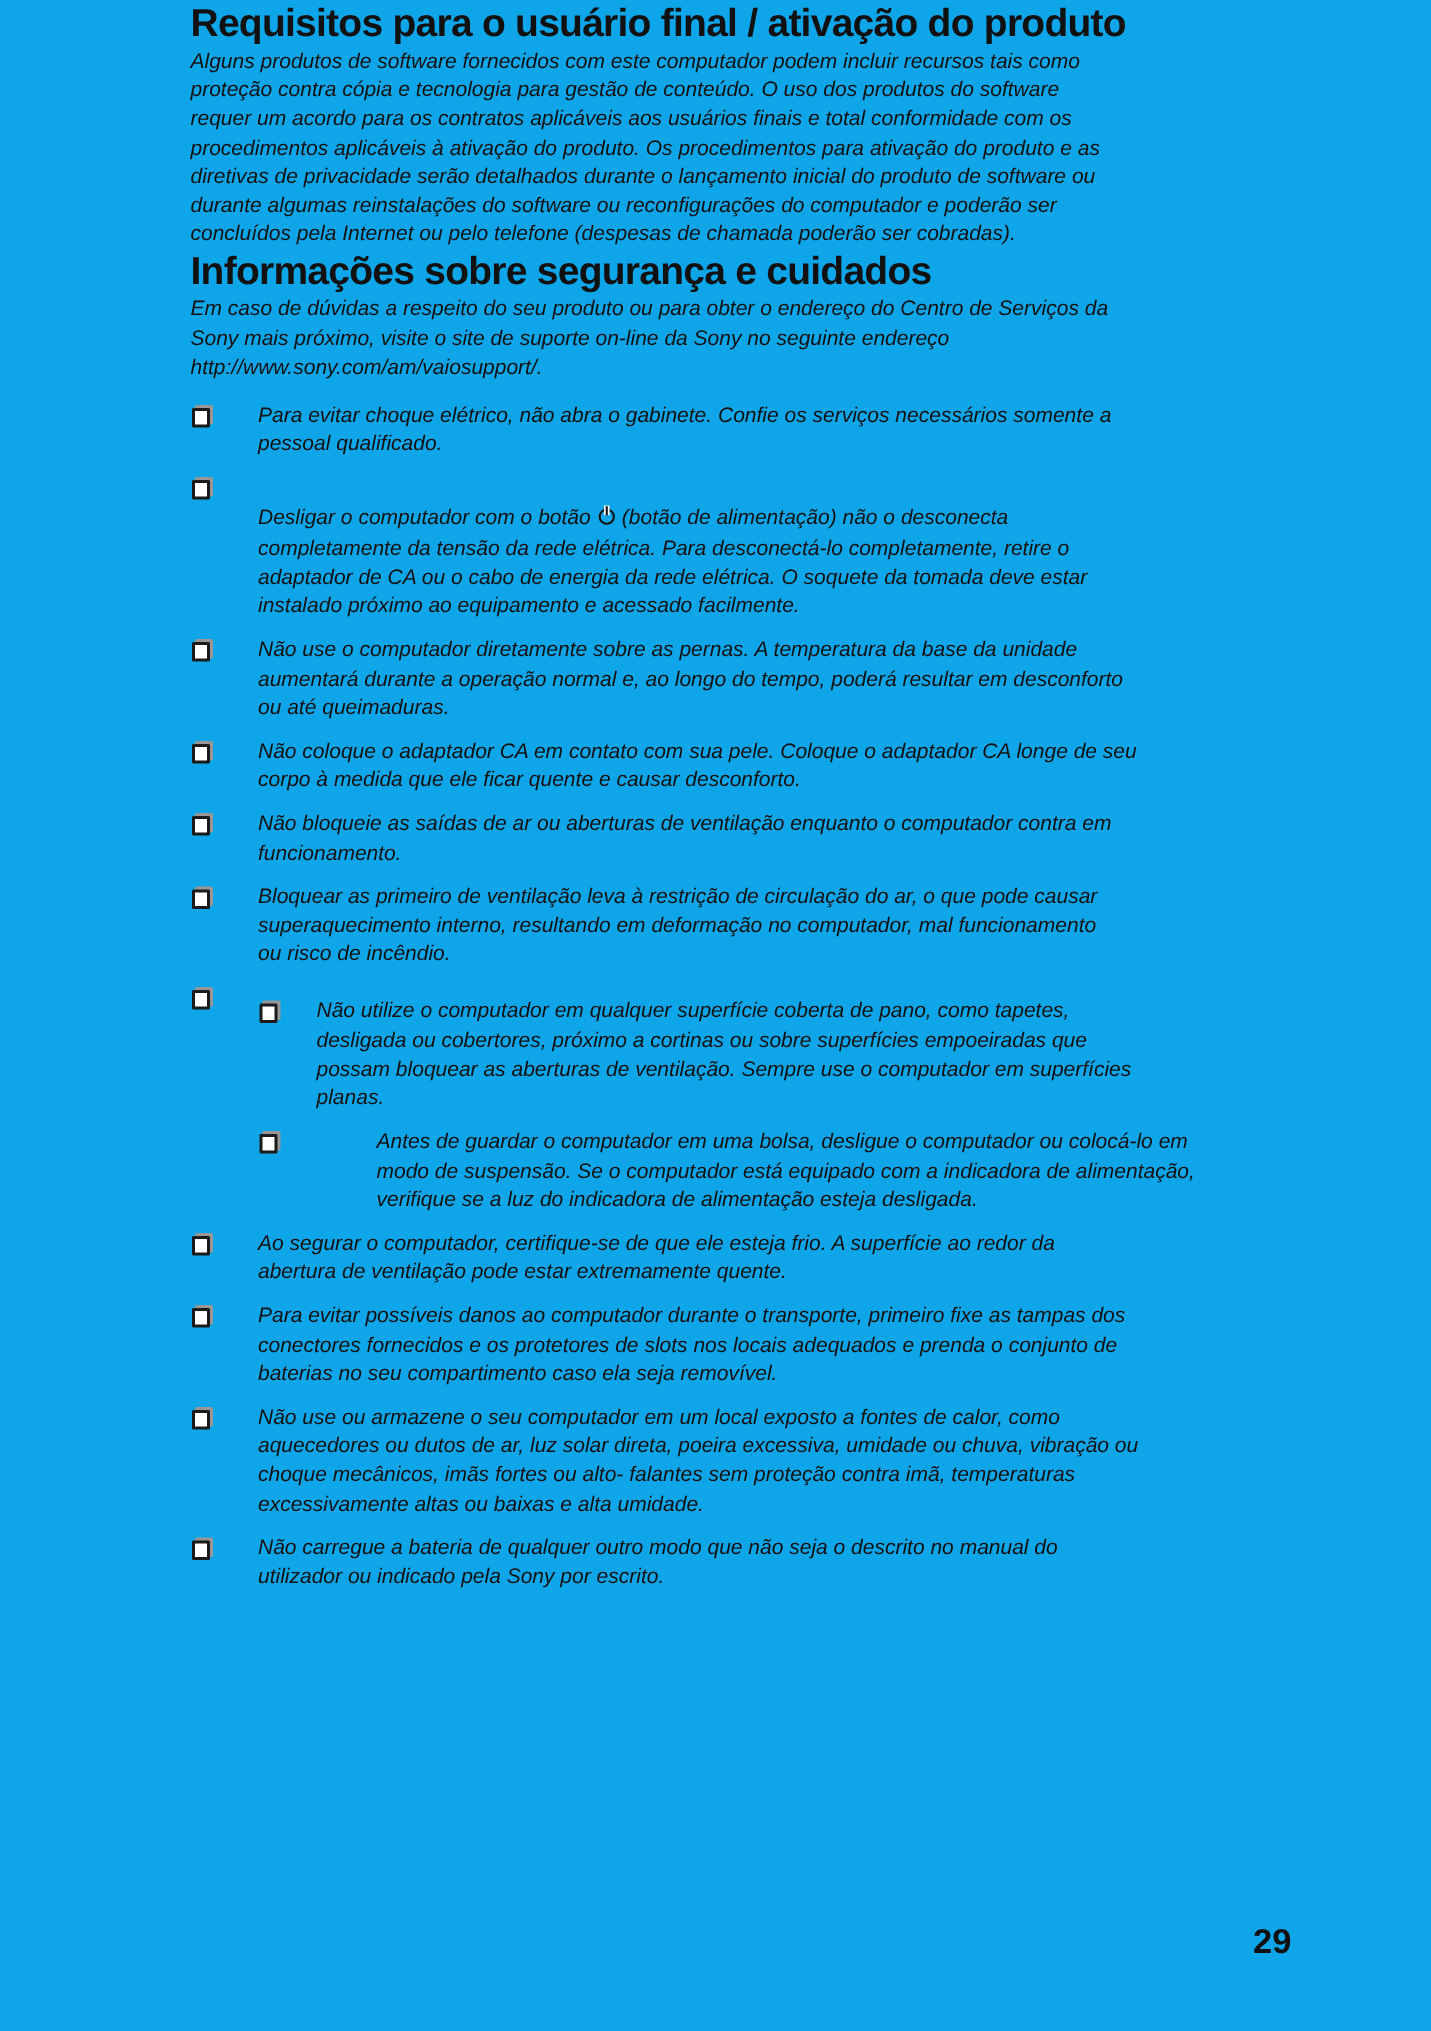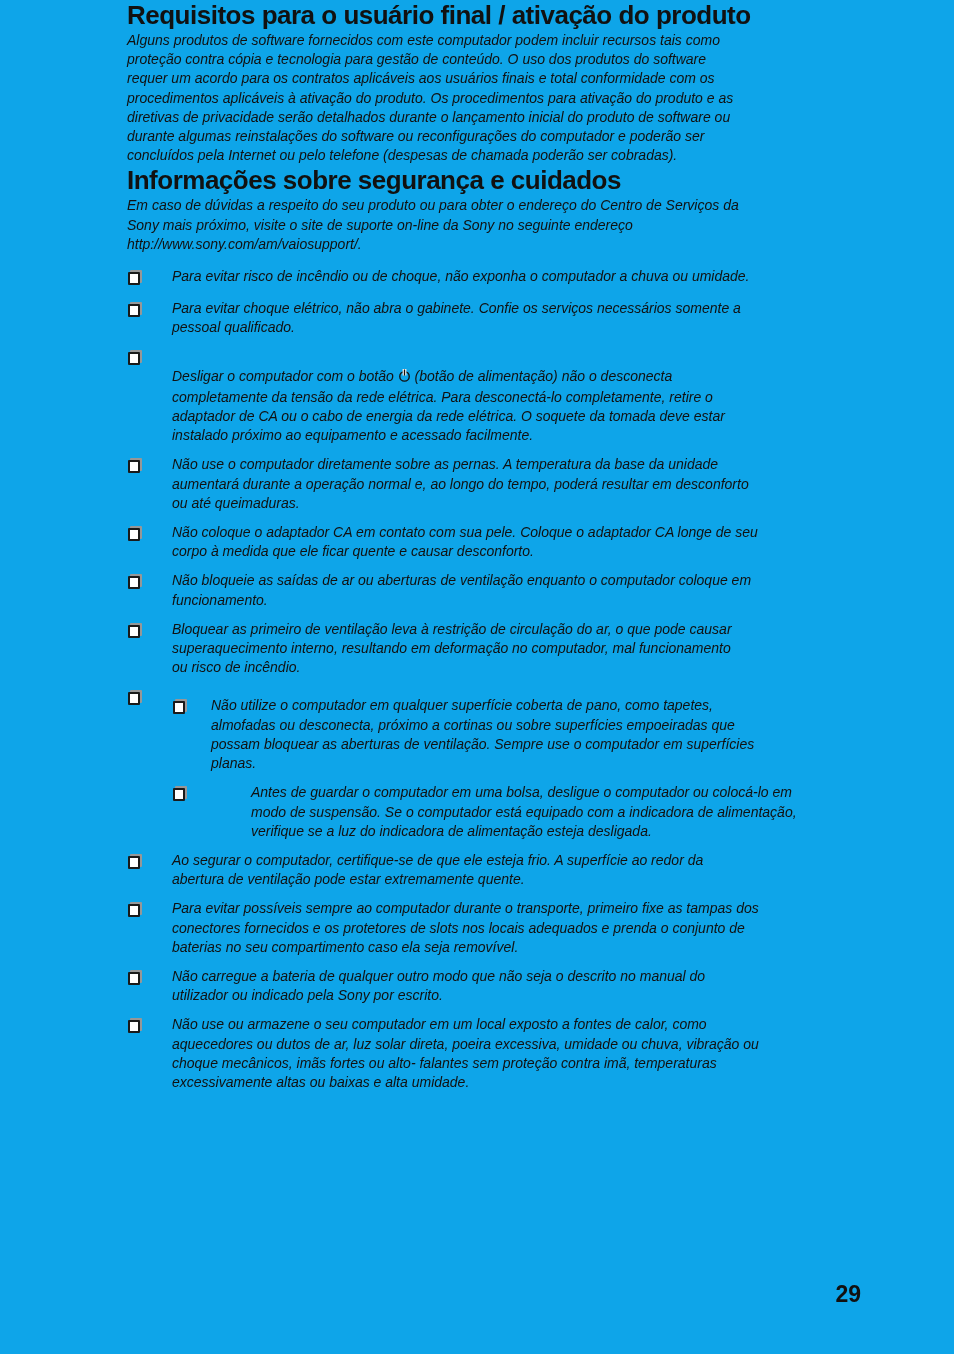--- a/index.html
+++ b/index.html
@@ -82,24 +82,20 @@
 durante algumas reinstalações do software ou reconfigurações do computador e poderão ser
 concluídos pela Internet ou pelo telefone (despesas de chamada poderão ser cobradas).</p>
 
     <h1 class="heading heading-2">Informações sobre segurança e cuidados</h1>
     <p class="body intro">Em caso de dúvidas a respeito do seu produto ou para obter o endereço do Centro de Serviços da
 Sony mais próximo, visite o site de suporte on-line da Sony no seguinte endereço
 http://www.sony.com/am/vaiosupport/.</p>
 
     <ul class="blist">
 
-      <li>
-        <span class="bcell"><span class="bullet"></span></span>
-        <div class="btext body">Para evitar risco de incêndio ou de choque, não exponha o computador a chuva ou umidade.</div>
-      </li>
 
       <li>
         <span class="bcell"><span class="bullet"></span></span>
         <div class="btext body">Para evitar choque elétrico, não abra o gabinete. Confie os serviços necessários somente a
 pessoal qualificado.</div>
       </li>
 
       <li>
         <span class="bcell"><span class="bullet"></span></span>
         <div class="btext body">
@@ -122,39 +118,39 @@
       </li>
 
       <li>
         <span class="bcell"><span class="bullet"></span></span>
         <div class="btext body">Não coloque o adaptador CA em contato com sua pele. Coloque o adaptador CA longe de seu
 corpo à medida que ele ficar quente e causar desconforto.</div>
       </li>
 
       <li>
         <span class="bcell"><span class="bullet"></span></span>
-        <div class="btext body">Não bloqueie as saídas de ar ou aberturas de ventilação enquanto o computador coloque em
+        <div class="btext body">Não bloqueie as saídas de ar ou aberturas de ventilação enquanto o computador contra em
 funcionamento.</div>
       </li>
 
       <li>
         <span class="bcell"><span class="bullet"></span></span>
         <div class="btext body">Bloquear as primeiro de ventilação leva à restrição de circulação do ar, o que pode causar
 superaquecimento interno, resultando em deformação no computador, mal funcionamento
 ou risco de incêndio.</div>
       </li>
 
       <li>
         <span class="bcell"><span class="bullet"></span></span>
         <div class="btext">
           <ul class="sublist">
             <li>
               <span class="bcell-sub"><span class="bullet"></span></span>
               <div class="btext body">Não utilize o computador em qualquer superfície coberta de pano, como tapetes,
-almofadas ou desconecta, próximo a cortinas ou sobre superfícies empoeiradas que
+desligada ou cobertores, próximo a cortinas ou sobre superfícies empoeiradas que
 possam bloquear as aberturas de ventilação. Sempre use o computador em superfícies
 planas.</div>
             </li>
             <li>
               <span class="bcell-sub"><span class="bullet"></span></span>
               <div class="btext body">Antes de guardar o computador em uma bolsa, desligue o computador ou colocá-lo em
 modo de suspensão. Se o computador está equipado com a indicadora de alimentação,
 verifique se a luz do indicadora de alimentação esteja desligada.</div>
             </li>
           </ul>
@@ -162,37 +158,37 @@
       </li>
 
       <li>
         <span class="bcell"><span class="bullet"></span></span>
         <div class="btext body">Ao segurar o computador, certifique-se de que ele esteja frio. A superfície ao redor da
 abertura de ventilação pode estar extremamente quente.</div>
       </li>
 
       <li>
         <span class="bcell"><span class="bullet"></span></span>
-        <div class="btext body">Para evitar possíveis sempre ao computador durante o transporte, primeiro fixe as tampas dos
+        <div class="btext body">Para evitar possíveis danos ao computador durante o transporte, primeiro fixe as tampas dos
 conectores fornecidos e os protetores de slots nos locais adequados e prenda o conjunto de
 baterias no seu compartimento caso ela seja removível.</div>
       </li>
 
-
-      <li>
-        <span class="bcell"><span class="bullet"></span></span>
-        <div class="btext body">Não carregue a bateria de qualquer outro modo que não seja o descrito no manual do
-utilizador ou indicado pela Sony por escrito.</div>
-      </li>
 
       <li>
         <span class="bcell"><span class="bullet"></span></span>
         <div class="btext body">Não use ou armazene o seu computador em um local exposto a fontes de calor, como
 aquecedores ou dutos de ar, luz solar direta, poeira excessiva, umidade ou chuva, vibração ou
 choque mecânicos, imãs fortes ou alto- falantes sem proteção contra imã, temperaturas
 excessivamente altas ou baixas e alta umidade.</div>
       </li>
 
+      <li>
+        <span class="bcell"><span class="bullet"></span></span>
+        <div class="btext body">Não carregue a bateria de qualquer outro modo que não seja o descrito no manual do
+utilizador ou indicado pela Sony por escrito.</div>
+      </li>
+
     </ul>
   </div>
 
   <div class="pagenum">29</div>
 </div>
 
 </body></html>

